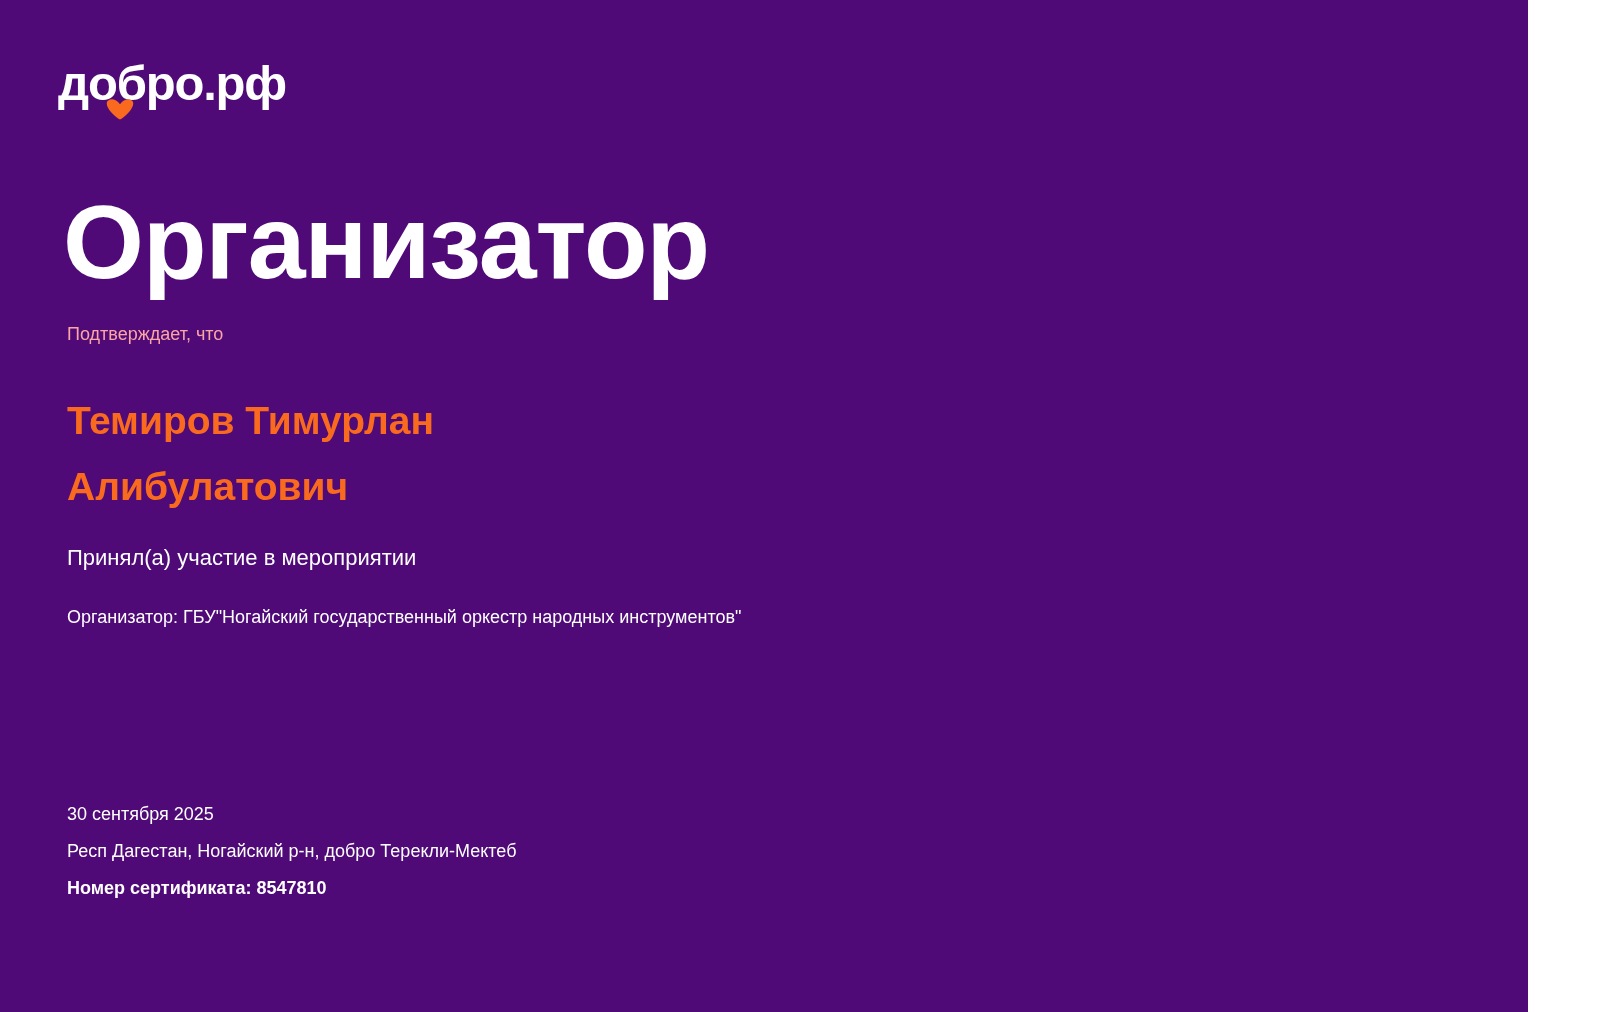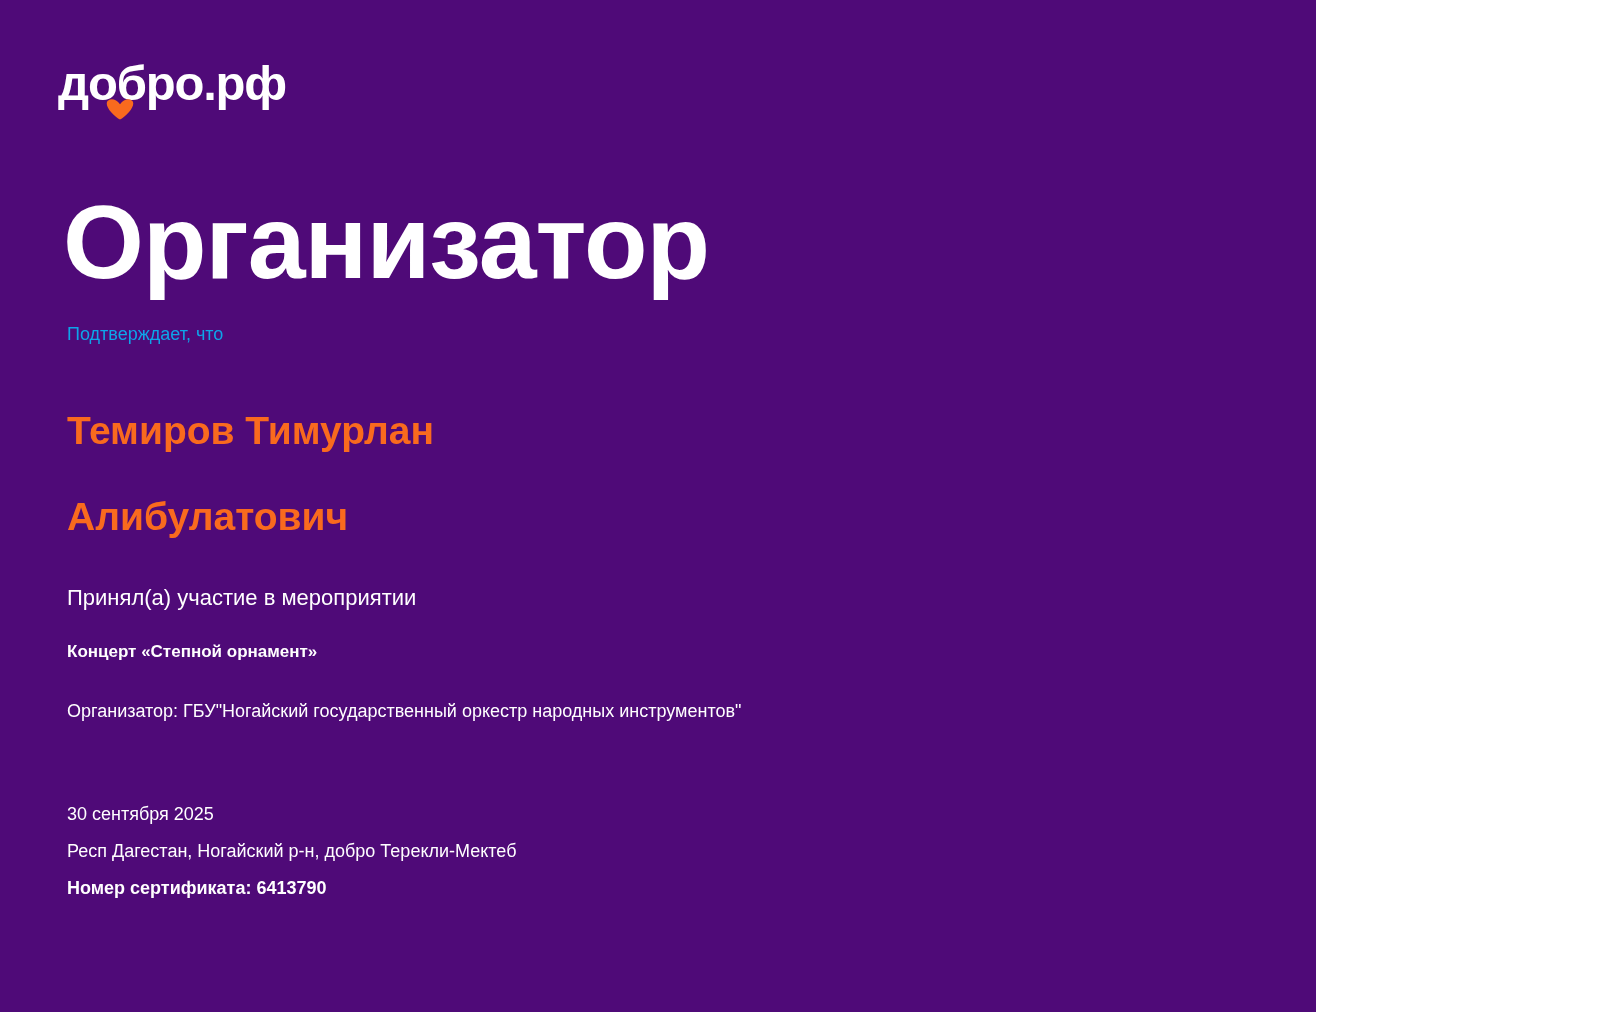--- a/index.html
+++ b/index.html
@@ -9,21 +9,21 @@
   }
   body {
     width: 1600px;
     height: 1012px;
     overflow: hidden;
     font-family: "Liberation Sans", "DejaVu Sans", sans-serif;
     -webkit-font-smoothing: antialiased;
   }
   .certificate {
     position: relative;
-    width: 1316px;
+    width: 1528px;
     height: 1012px;
     background: #4F0A78;
     box-sizing: border-box;
   }
 
   
   .logo {
     position: absolute;
     left: 58px;
     top: 58px;
@@ -60,26 +60,26 @@
     line-height: 112px;
     font-weight: bold;
     color: #FFFFFF;
     letter-spacing: -1px;
     margin: 0 0 24px -4px;
     white-space: nowrap;
   }
   .line-confirms {
     font-size: 18px;
     line-height: 24px;
-    color: #0ea5e9;
+    color: #fca5a5;
     margin: 0 0 42px 0;
   }
   .recipient-name {
     font-size: 39px;
-    line-height: 86px;
+    line-height: 66px;
     font-weight: bold;
     color: #F96A1E;
     margin: 0 0 26px 0;
     max-width: 560px;
   }
   .line-participated {
     font-size: 22px;
     line-height: 24px;
     color: #FFFFFF;
     margin: 0 0 30px 0;
@@ -137,24 +137,23 @@
 
   <div class="content">
     <h1 class="cert-title">Организатор</h1>
 
     <p class="line-confirms">Подтверждает, что</p>
 
     <p class="recipient-name">Темиров Тимурлан Алибулатович</p>
 
     <p class="line-participated">Принял(а) участие в мероприятии</p>
 
-    <p class="event-title">Концерт «Степной орнамент»</p>
 
     <p class="organizer">Организатор: ГБУ"Ногайский государственный оркестр народных инструментов"</p>
   </div>
 
   <div class="footer">
     <p class="footer-date">30 сентября 2025</p>
     <p class="footer-place">Респ Дагестан, Ногайский р-н, добро Терекли-Мектеб</p>
-    <p class="footer-number">Номер сертификата: 6413790</p>
+    <p class="footer-number">Номер сертификата: 8547810</p>
   </div>
 
 </div>
 
 </body></html>

